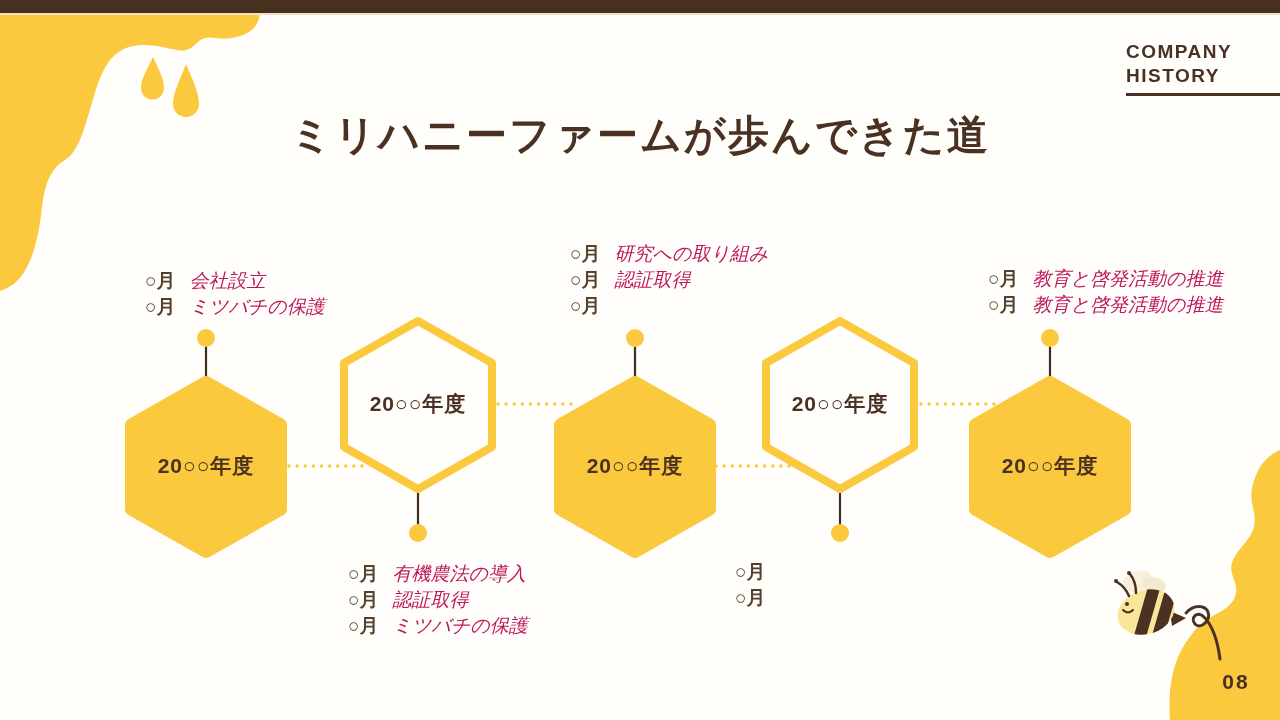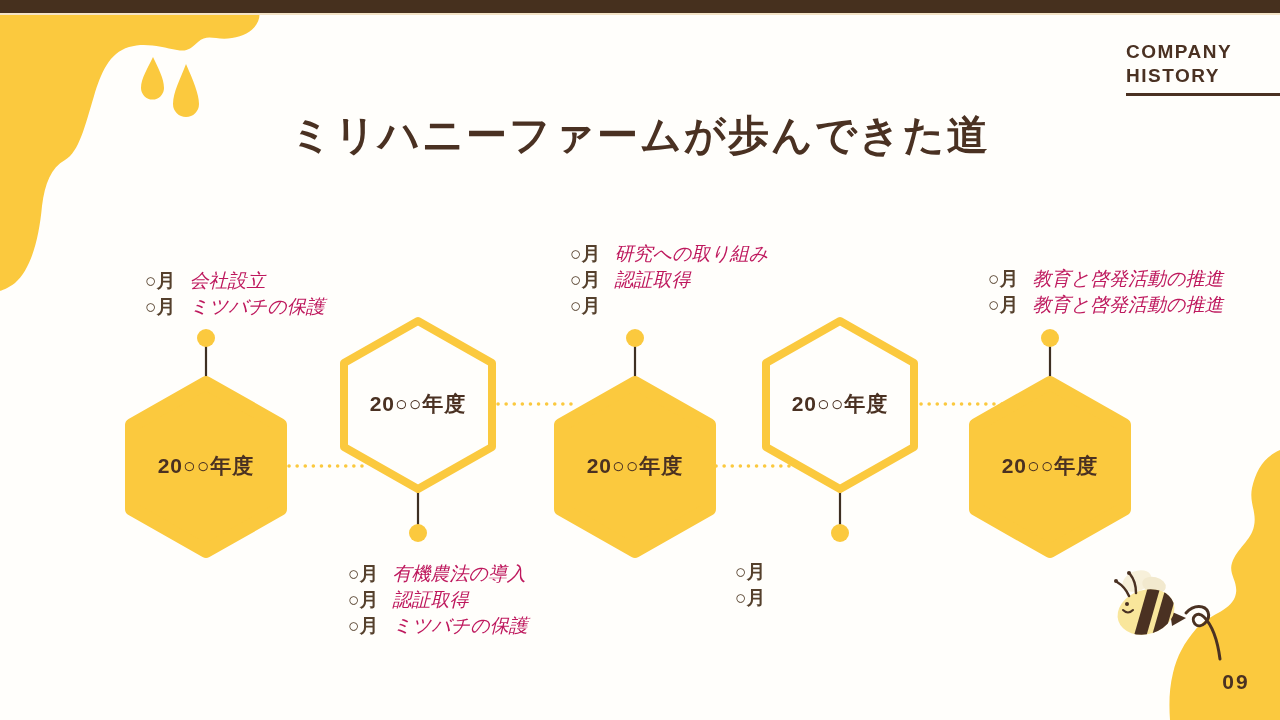--- a/index.html
+++ b/index.html
@@ -228,15 +228,15 @@
     <div class="event-row">
       <span class="event-month">○月</span>
       <span class="event-label">教育と啓発活動の推進</span>
     </div>
     <div class="event-row">
       <span class="event-month">○月</span>
       <span class="event-label">教育と啓発活動の推進</span>
     </div>
   </div>
 
-  <div class="page-number">09</div>
+  <div class="page-number">08</div>
 
 </div>
 
 </body></html>

